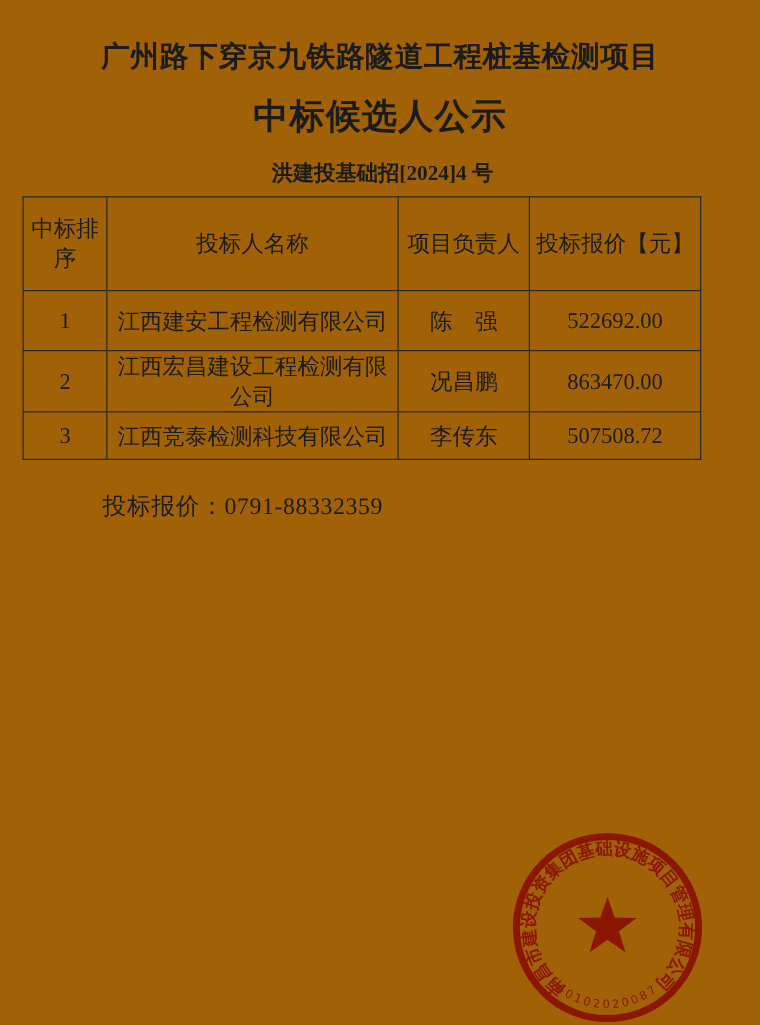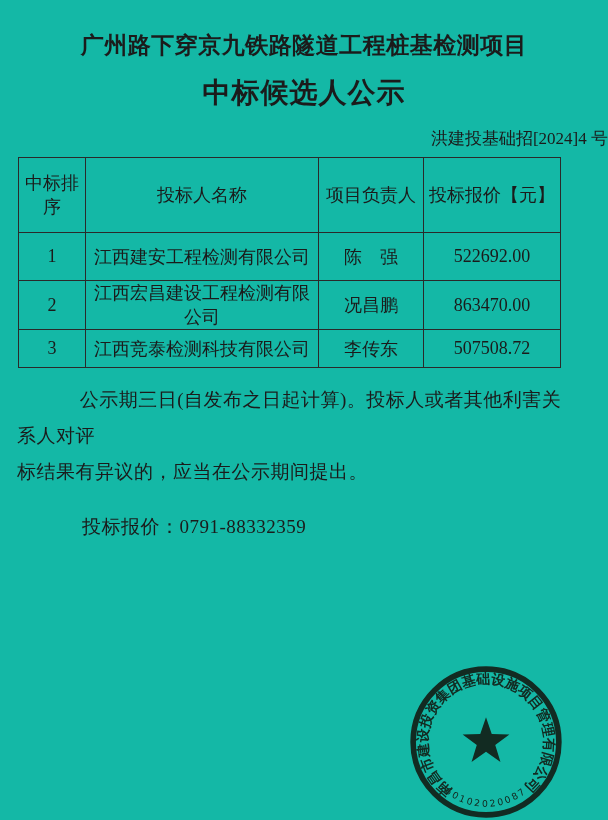--- a/index.html
+++ b/index.html
@@ -1,39 +1,39 @@
 <!DOCTYPE html>
 <html lang="zh"><head>
 <meta charset="utf-8">
 <style>
   html,body{margin:0;padding:0;background:#ffffff;}
   .page{
     position:relative;
     width:608px;height:820px;
-    background:#14b8a6;
+    background:#a16207;
     color:#1b1b1b;
     font-family:"Liberation Serif","DejaVu Serif",serif;
     overflow:hidden;
   }
   .title1{
     margin:30px 0 0 0;
     text-align:center;
     font-size:23px;font-weight:bold;
     letter-spacing:0.5px;
   }
   .title2{
     margin:13px 0 0 0;
     text-align:center;
     font-size:28px;font-weight:bold;
     letter-spacing:1px;
   }
   .docno{
     margin:15px 0 0 4px;
-    text-align:right;
-    font-size:17px;font-weight:normal;
+    text-align:center;
+    font-size:17px;font-weight:bold;
   }
   .para{
     margin:10px 0 0 0;
     padding:0 28px 0 17px;
     font-size:19px;
     line-height:36px;
     white-space:pre-line;
     letter-spacing:0.5px;
   }
   .para.intro{text-indent:1.7em;}
@@ -113,22 +113,20 @@
     </tr>
     <tr class="r3">
       <td>3</td>
       <td>江西竞泰检测科技有限公司</td>
       <td>李传东</td>
       <td>507508.72</td>
     </tr>
   </tbody>
     </table>
 
-  <div class="para notice">公示期三日(自发布之日起计算)。投标人或者其他利害关系人对评
-标结果有异议的，应当在公示期间提出。</div>
 
 
   <div class="footline phone"><span>投标报价：</span><span>0791-88332359</span></div>
 
   <svg class="seal" viewBox="0 0 152 152" xmlns="http://www.w3.org/2000/svg">
     <defs>
       <path id="ringPath" d="M 43.3,122.7 A 57,57 0 1 1 112.6,119.7" fill="none"></path>
       <path id="serialPath" d="M 35.5,124.3 A 63,63 0 0 0 116.5,124.3" fill="none"></path>
     </defs>
     <circle cx="76" cy="76" r="71" fill="none" stroke-width="5.5" stroke="#d9251c"></circle>

